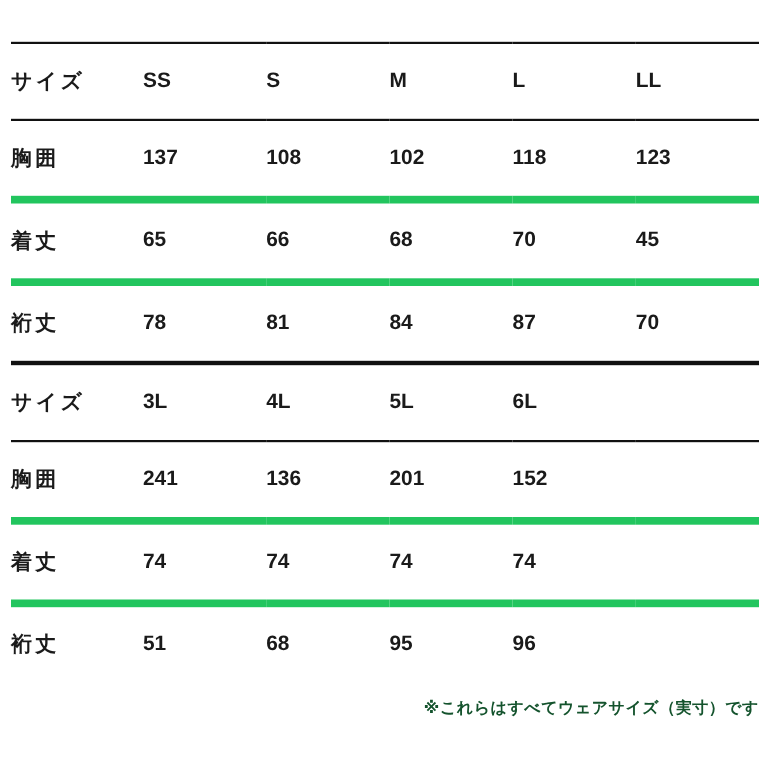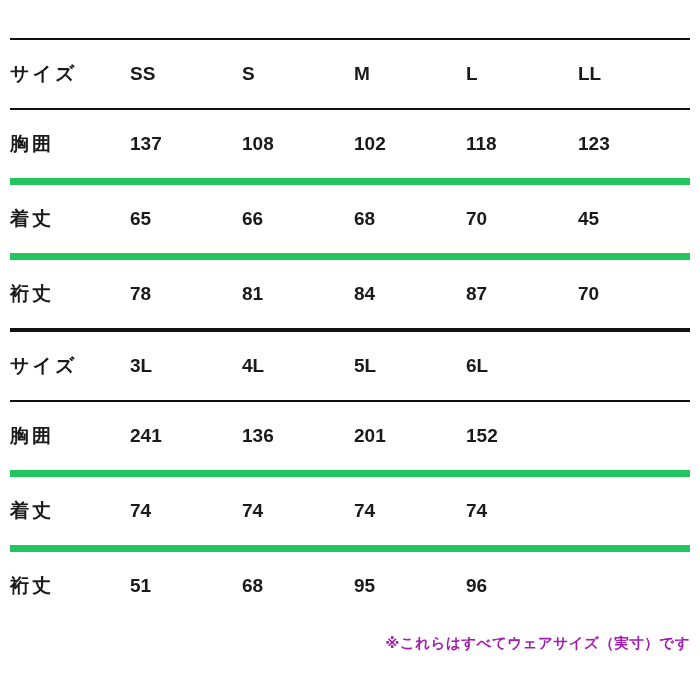--- a/index.html
+++ b/index.html
@@ -66,21 +66,21 @@
     border-bottom: 2px solid #111111;
     height: 4px;
     box-sizing: border-box;
   }
   .footer-note {
     width: 680px;
     margin: 0 auto;
     text-align: right;
     font-size: 14.5px;
     font-weight: 700;
-    color: #a21caf;
+    color: #14532d;
     padding-top: 14px;
     padding-right: 2px;
     letter-spacing: 0.5px;
   }
   .top-gap { height: 38px; }
 </style>
 </head>
 <body>
 
 <div class="sheet">

